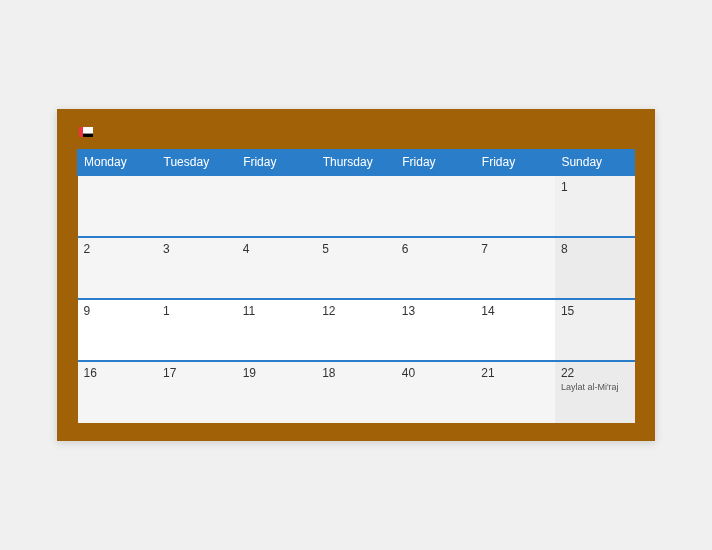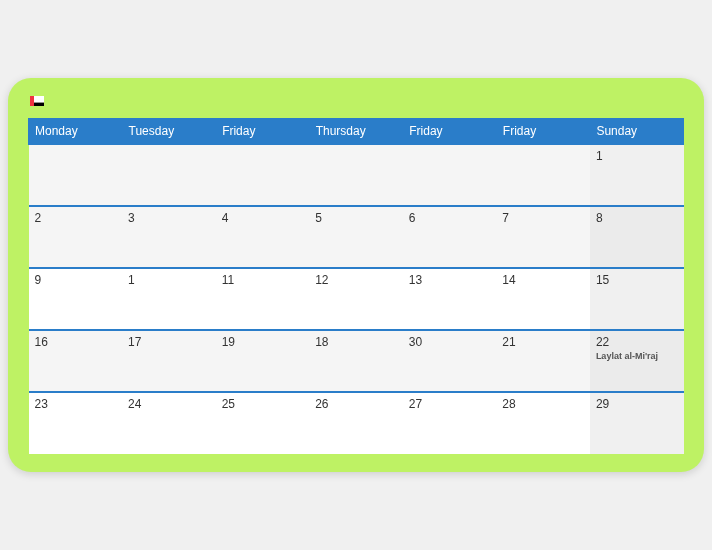--- a/index.html
+++ b/index.html
@@ -5,25 +5,24 @@
     * { box-sizing: border-box; margin: 0; padding: 0; }
     body {
       background: #f0f0f0;
       display: flex;
       justify-content: center;
       align-items: center;
       min-height: 100vh;
       font-family: Arial, sans-serif;
     }
     .calendar-container {
-      background: #bef264;
-      width: 696px;
+      background: #a16207;
+      width: 598px;
       padding: 18px 20px 18px 20px;
       box-shadow: 0 2px 8px rgba(0,0,0,0.15);
-      border-radius: 23px;
     }
     .calendar-header {
       display: flex;
       align-items: center;
       justify-content: space-between;
       margin-bottom: 12px;
       position: relative;
     }
     .logo {
       display: flex;
@@ -102,21 +101,20 @@
       display: block;
       font-size: 12px;
       color: #333;
     }
     .day-event {
       display: block;
       font-size: 9px;
       color: #555;
       margin-top: 2px;
       line-height: 1.2;
-      font-weight: bold;
     }
     
     .calendar-grid tbody tr:nth-child(even) td {
       background: #f5f5f5;
     }
     .calendar-grid tbody tr:nth-child(even) td.sunday {
       background: #ebebeb;
     }
   </style>
 </head>
@@ -225,48 +223,25 @@
           <td>
             <span class="day-number">17</span>
           </td>
           <td>
             <span class="day-number">19</span>
           </td>
           <td>
             <span class="day-number">18</span>
           </td>
           <td>
-            <span class="day-number">30</span>
+            <span class="day-number">40</span>
           </td>
           <td>
             <span class="day-number">21</span>
           </td>
           <td class="sunday">
             <span class="day-number">22</span>
             <span class="day-event">Laylat al-Mi'raj</span>
-          </td>
-        </tr>
-        <tr>
-          <td>
-            <span class="day-number">23</span>
-          </td>
-          <td>
-            <span class="day-number">24</span>
-          </td>
-          <td>
-            <span class="day-number">25</span>
-          </td>
-          <td>
-            <span class="day-number">26</span>
-          </td>
-          <td>
-            <span class="day-number">27</span>
-          </td>
-          <td>
-            <span class="day-number">28</span>
-          </td>
-          <td class="sunday">
-            <span class="day-number">29</span>
           </td>
         </tr>
       </tbody>
   </table>
 </div>
 
 </body></html>

